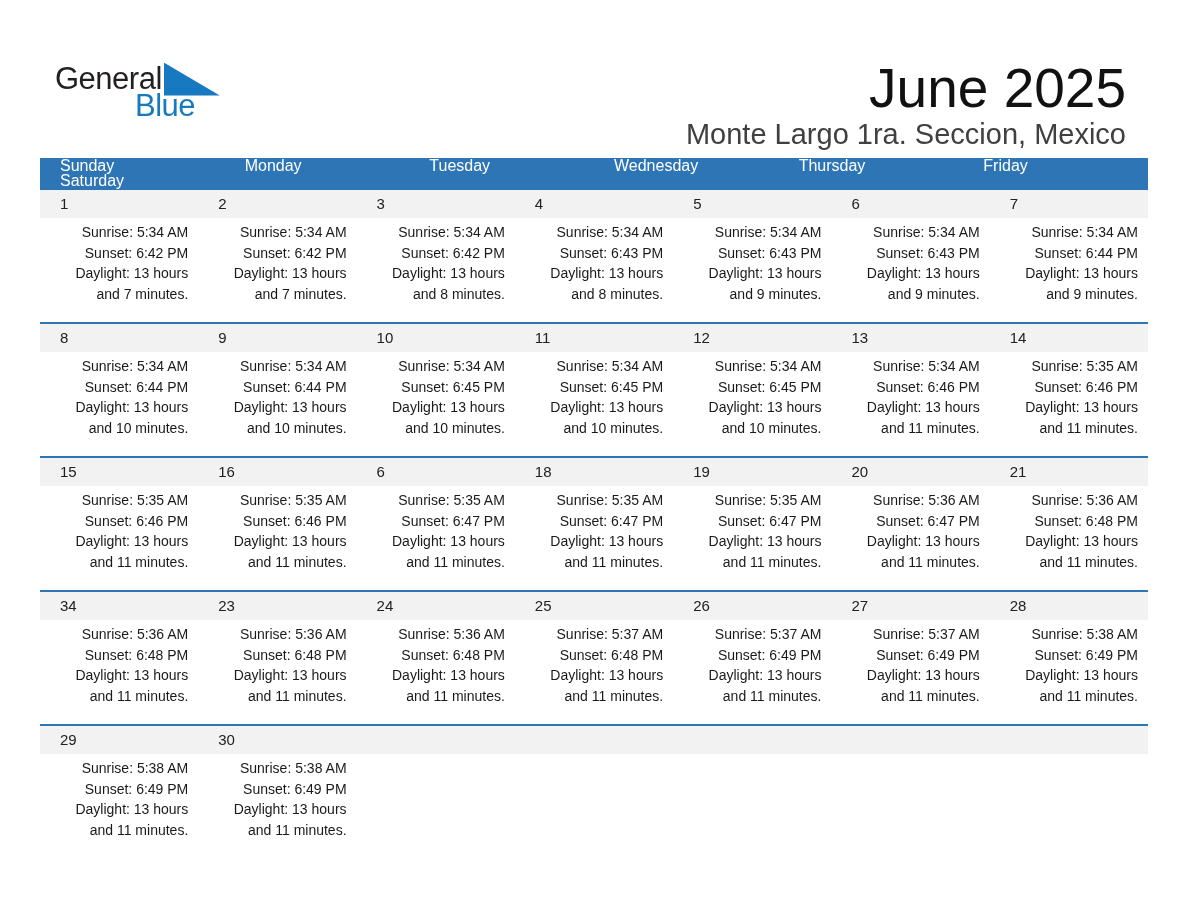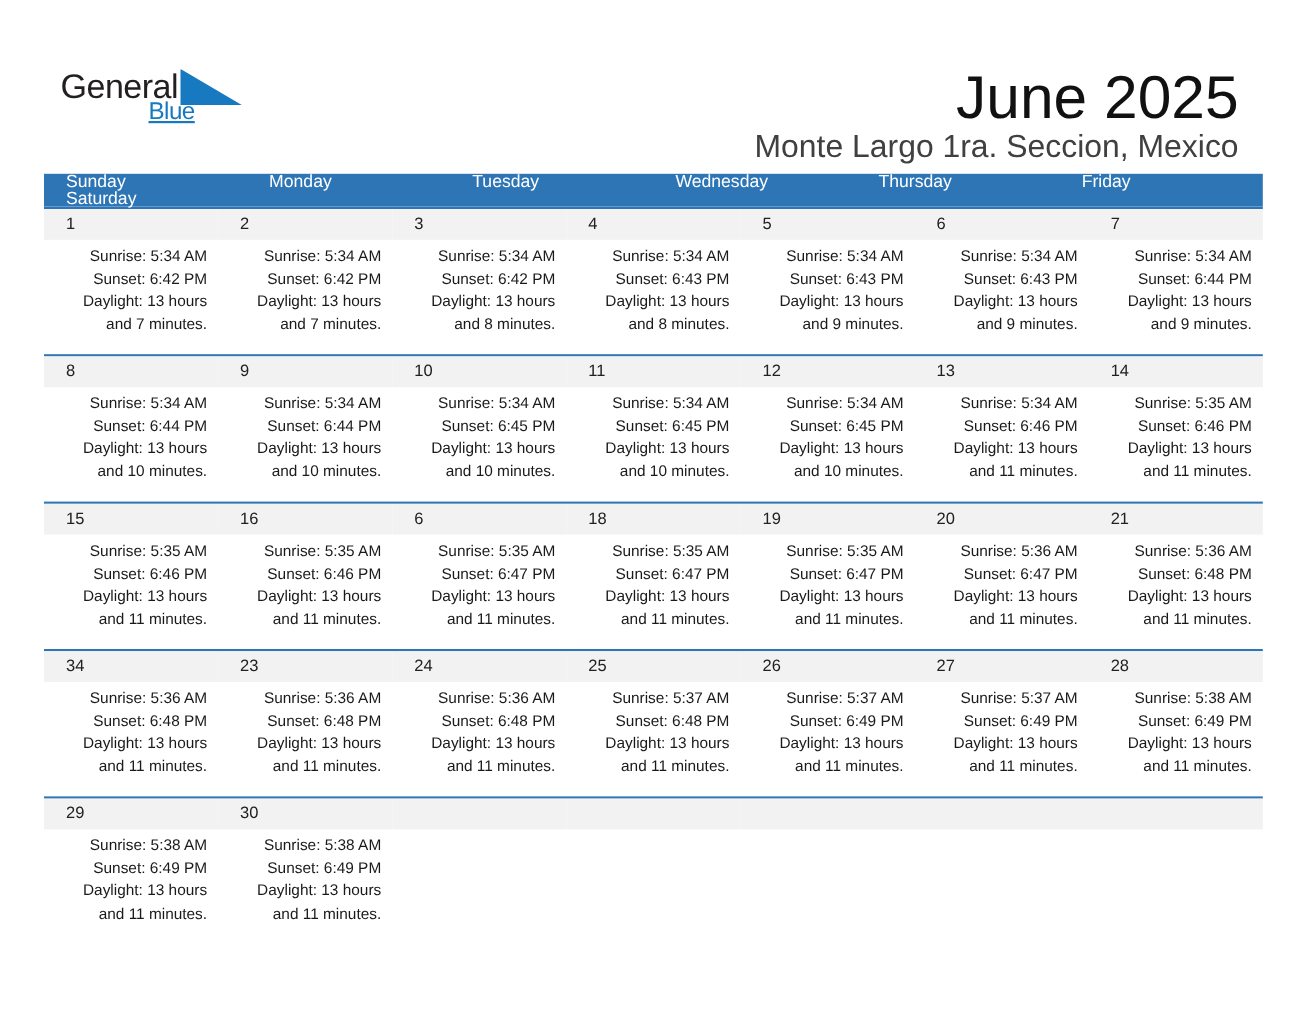--- a/index.html
+++ b/index.html
@@ -35,25 +35,24 @@
   }
   .logo-triangle {
     display: inline-block;
     width: 56px;
     height: 33px;
     margin-left: 2px;
     background: var(--logo-blue, #1779BF);
     clip-path: polygon(0 0, 100% 100%, 0 100%);
   }
   .logo-blue {
-    font-size: 22px;
+    font-size: 31px;
     color: var(--logo-blue, #1779BF);
     letter-spacing: -0.5px;
     margin: -8px 0 0 80px;
-    text-decoration: underline;
   }
   
   .title {
     position: absolute;
     top: 56px;
     right: 62px;
     font-size: 55px;
     color: #111111;
     text-align: right;
   }

